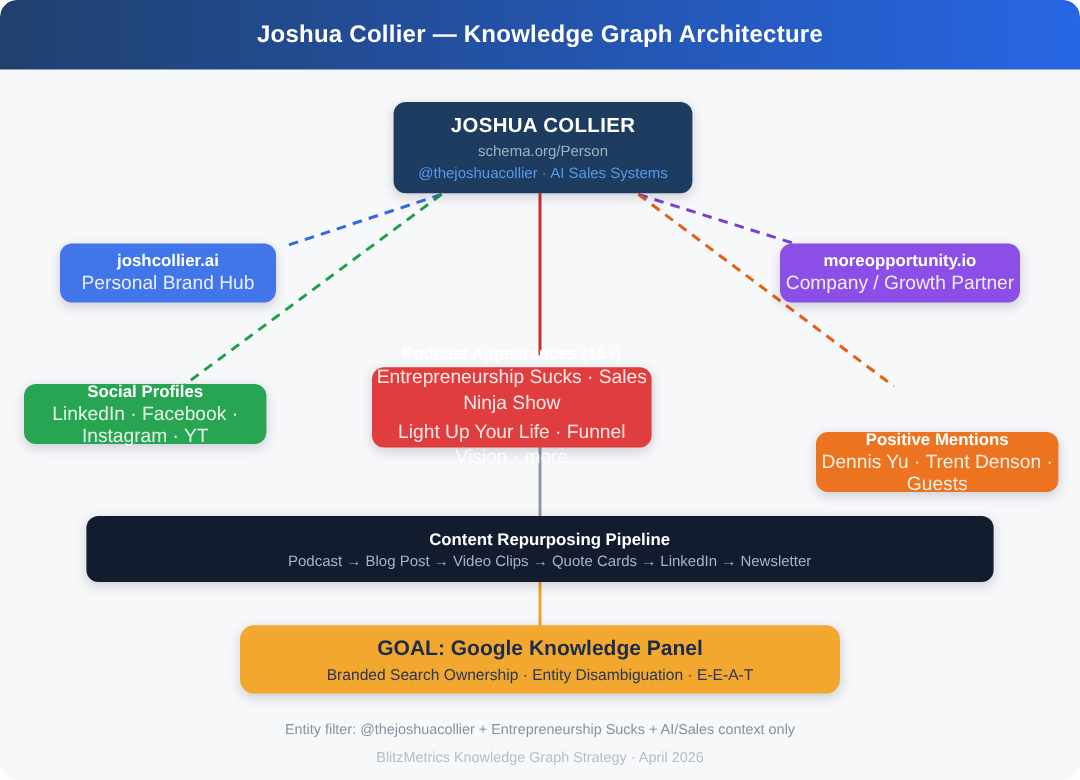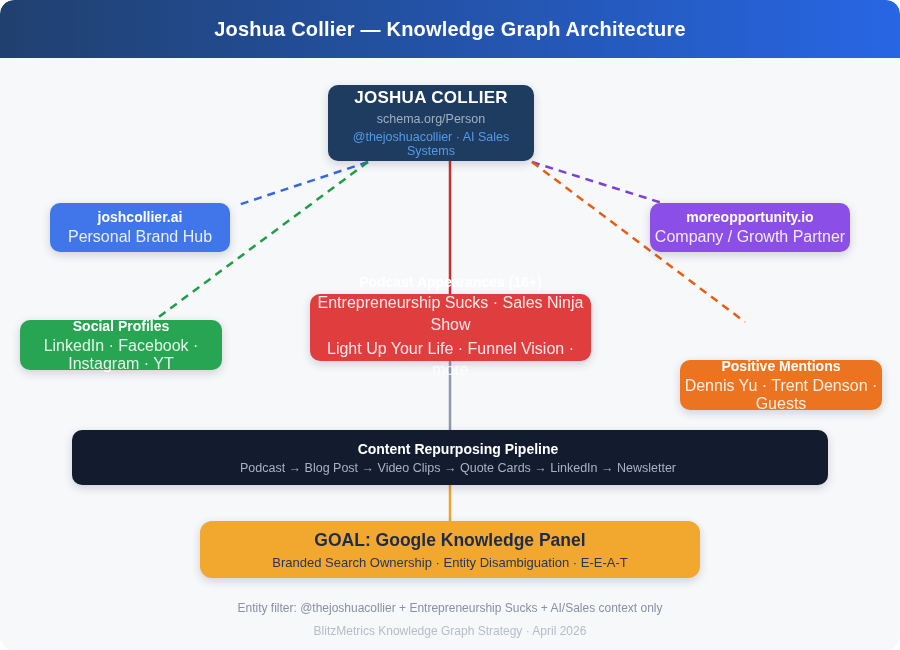--- a/index.html
+++ b/index.html
@@ -31,29 +31,29 @@
     position: absolute; z-index: 2;
     border-radius: 10px;
     display: flex; flex-direction: column; align-items: center; justify-content: center;
     text-align: center; gap: 3px;
     box-shadow: 0 3px 10px rgba(20,30,60,0.18);
     color: #fff;
   }
   .node-title { font-weight: bold; font-size: 14px; }
   .node-sub { font-size: 16px; opacity: .88; }
 
-  .node-person   { left: 328px; top: 85px;  width: 206px; height: 76px; gap: 4px; }
+  .node-person   { left: 328px; top: 85px;  width: 249px; height: 76px; gap: 4px; }
   .node-person .node-title { font-size: 17px; letter-spacing: .3px; }
   .node-person .schema { font-size: 12.5px; color: #9fb0c4; }
   .node-person .meta   { font-size: 12.5px; color: #559ae8; }
 
   .node-brand    { left: 50px;  top: 203px; width: 180px; height: 49px; }
   .node-company  { left: 650px; top: 203px; width: 200px; height: 49px; }
   .node-social   { left: 20px;  top: 320px; width: 202px; height: 50px; }
-  .node-podcasts { left: 310px; top: 294px; width: 281px; height: 67px; gap: 2px; }
+  .node-podcasts { left: 310px; top: 306px; width: 233px; height: 67px; gap: 2px; }
   .node-podcasts .node-sub { line-height: 1.35; }
   .node-mentions { left: 680px; top: 320px; width: 202px; height: 50px; margin-top: 40px; }
   .node-pipeline { left: 72px;  top: 430px; width: 756px; height: 55px; gap: 4px; padding-left: 16px; }
   .node-pipeline .node-sub { color: #a8b2c4; opacity: 1; font-size: 12.5px; }
   .node-goal     { left: 200px; top: 521px; width: 500px; height: 57px; border-radius: 12px; gap: 4px; text-align: right; }
   .node-goal .node-title { font-size: 17.5px; color: #1c2b4a; }
   .node-goal .node-sub   { font-size: 13px; color: #2a3654; opacity: 1; }
 
   .footer-line { position: absolute; left: 0; right: 0; text-align: center; z-index: 2; }
   .footer-filter  { top: 601px; font-size: 12px; color: #8790a4; }

